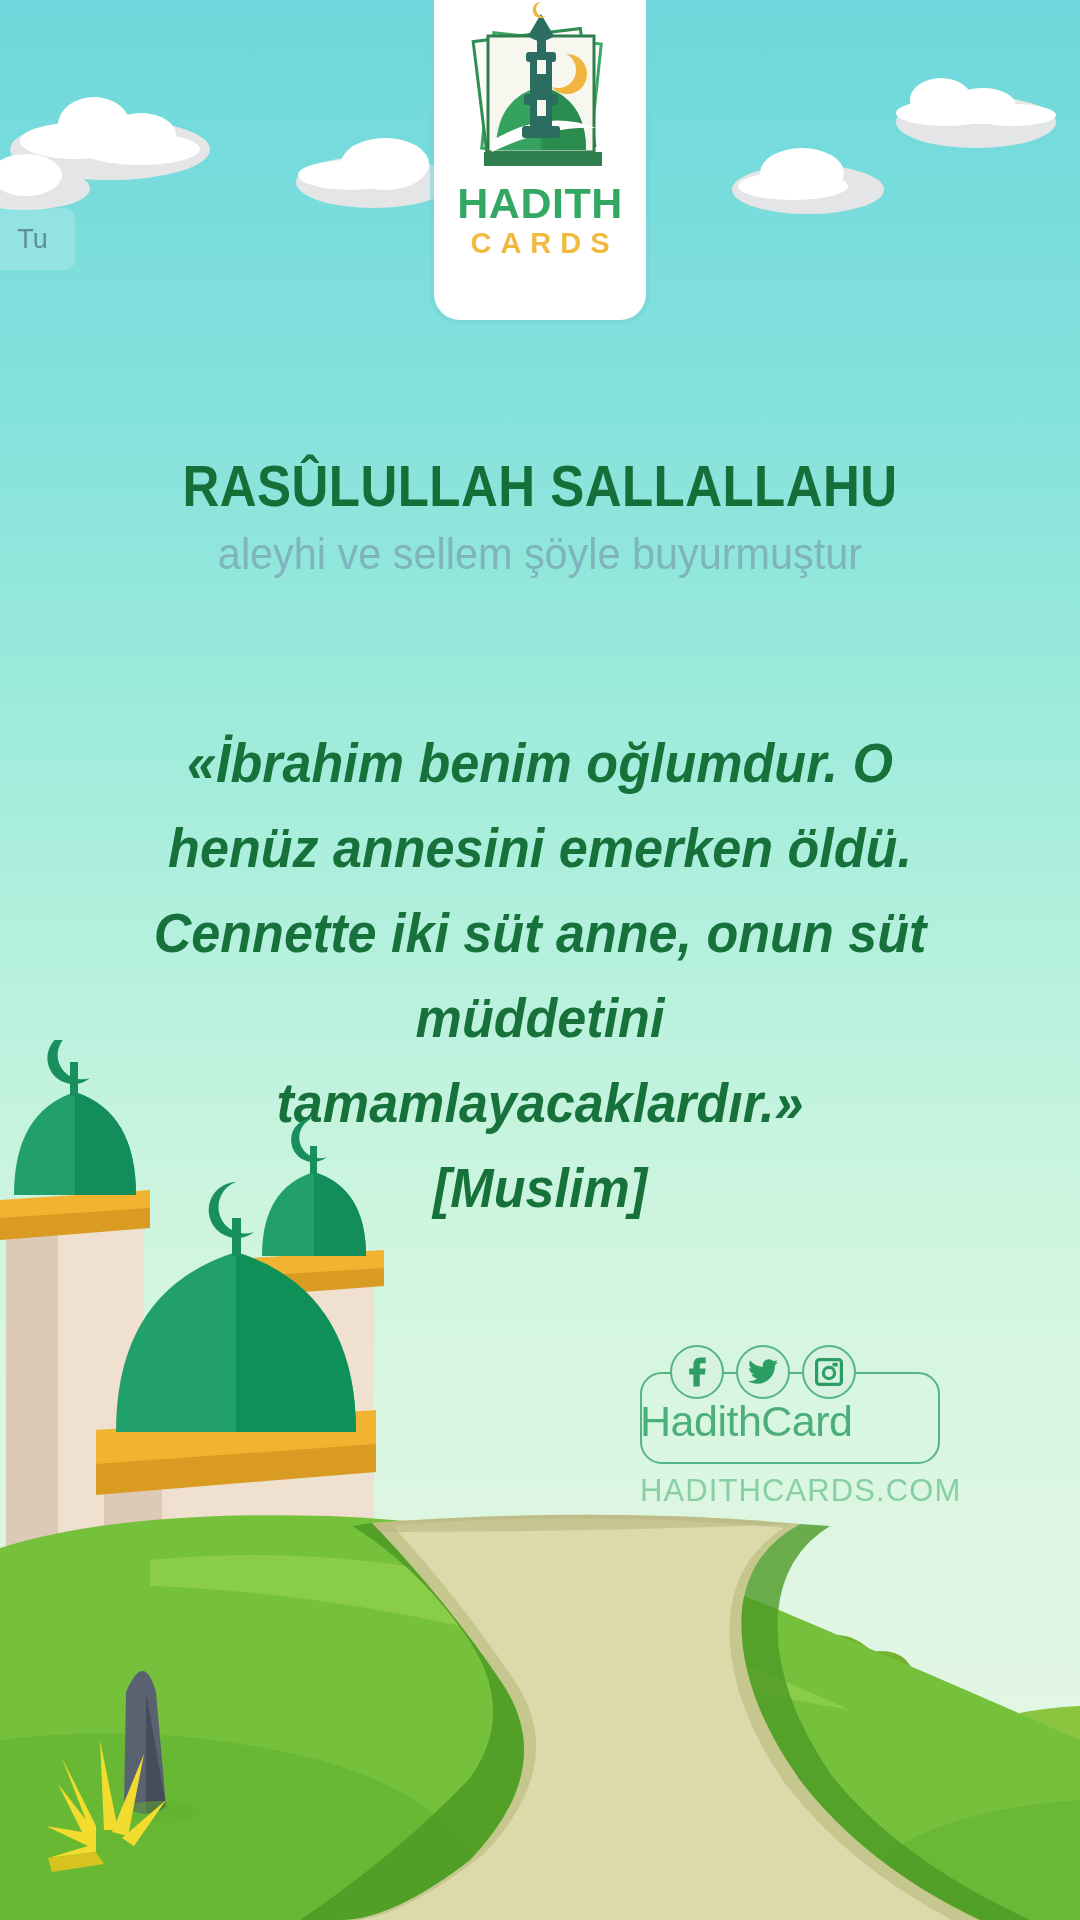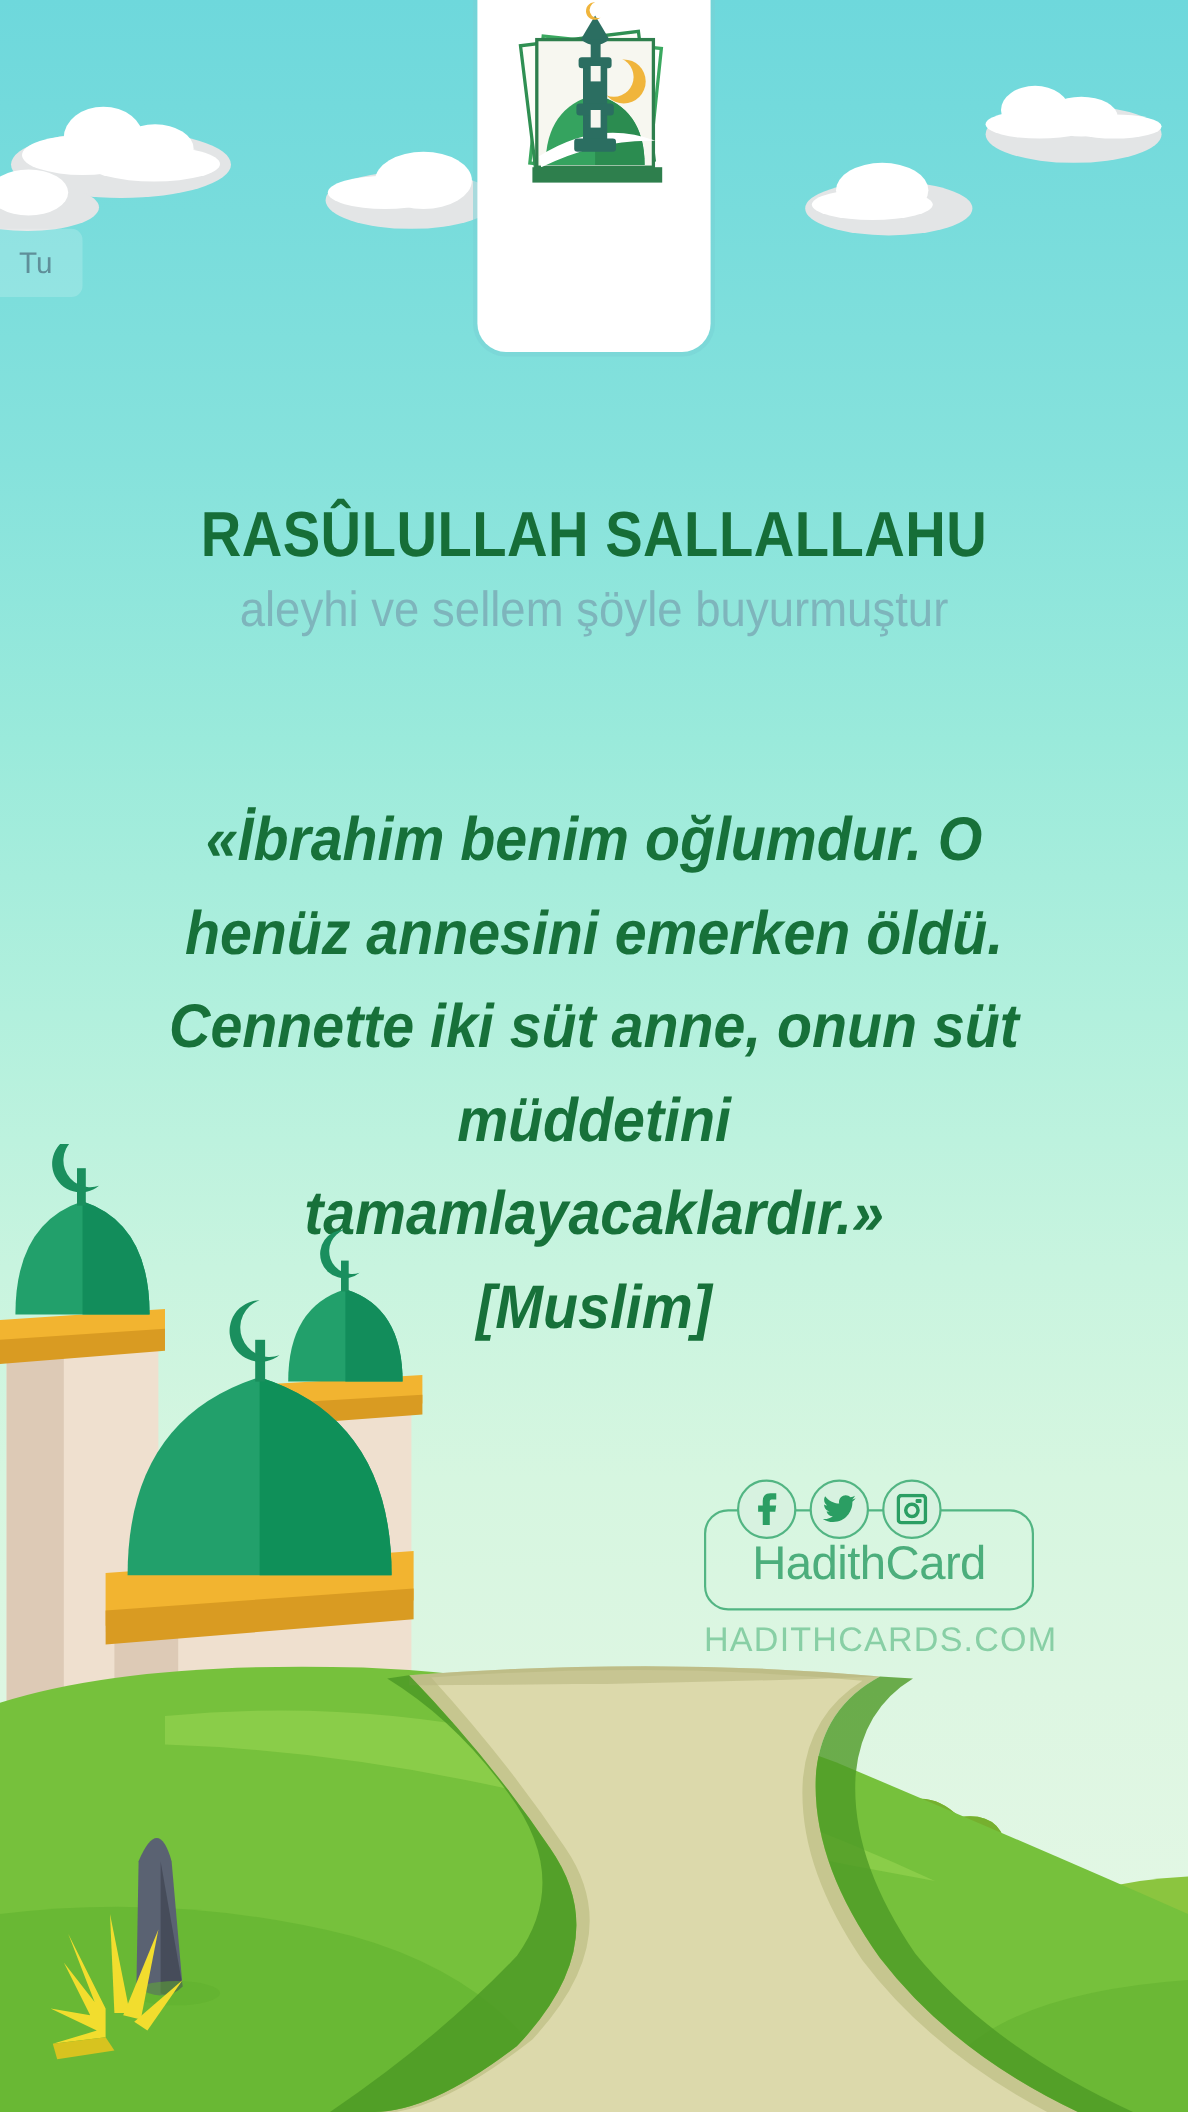--- a/index.html
+++ b/index.html
@@ -146,21 +146,21 @@
     display: flex; align-items: center; justify-content: center;
   }
   #social .pill {
     position: absolute; left: 0; top: 27px;
     width: 300px; height: 92px;
     border: 2.5px solid #52b583;
     border-radius: 22px;
   }
   #social .brand {
     position: absolute; left: 0; top: 52px; width: 300px;
-    text-align: center;
+    text-align: left;
     font-family: "Liberation Sans", sans-serif;
     font-size: 43px;
     color: #4cae7c;
     letter-spacing: -.5px;
     z-index: 4;
   }
   #social .domain {
     position: absolute; left: 0; top: 128px; width: 300px;
     text-align: center;
     font-family: "Liberation Sans", sans-serif;
@@ -246,20 +246,24 @@
         <rect x="103" y="36" width="9" height="20" fill="#2b6e61"></rect>
         <rect x="103" y="60" width="9" height="14" fill="#f7f7f0"></rect>
         <rect x="103" y="100" width="9" height="16" fill="#f7f7f0"></rect>
 
         <path d="M107 2 a8 8 0 1 0 5 14 a6.5 6.5 0 1 1 -5 -14 z" fill="#f0b53c"></path>
       </g>
 
       <rect x="50" y="152" width="118" height="14" fill="#2e7f4d"></rect>
     </svg>
 
+    <div id="logo-word">
+      <div id="logo-hadith">HADITH</div>
+      <div id="logo-cards">CARDS</div>
+    </div>
   </div>
 
   <div id="headline">RASÛLULLAH SALLALLAHU</div>
   <div id="subheadline">aleyhi ve sellem şöyle buyurmuştur</div>
 
   <div id="quote">
     <div>«İbrahim benim oğlumdur. O</div>
     <div>henüz annesini emerken öldü.</div>
     <div>Cennette iki süt anne, onun süt</div>
     <div>müddetini</div>

